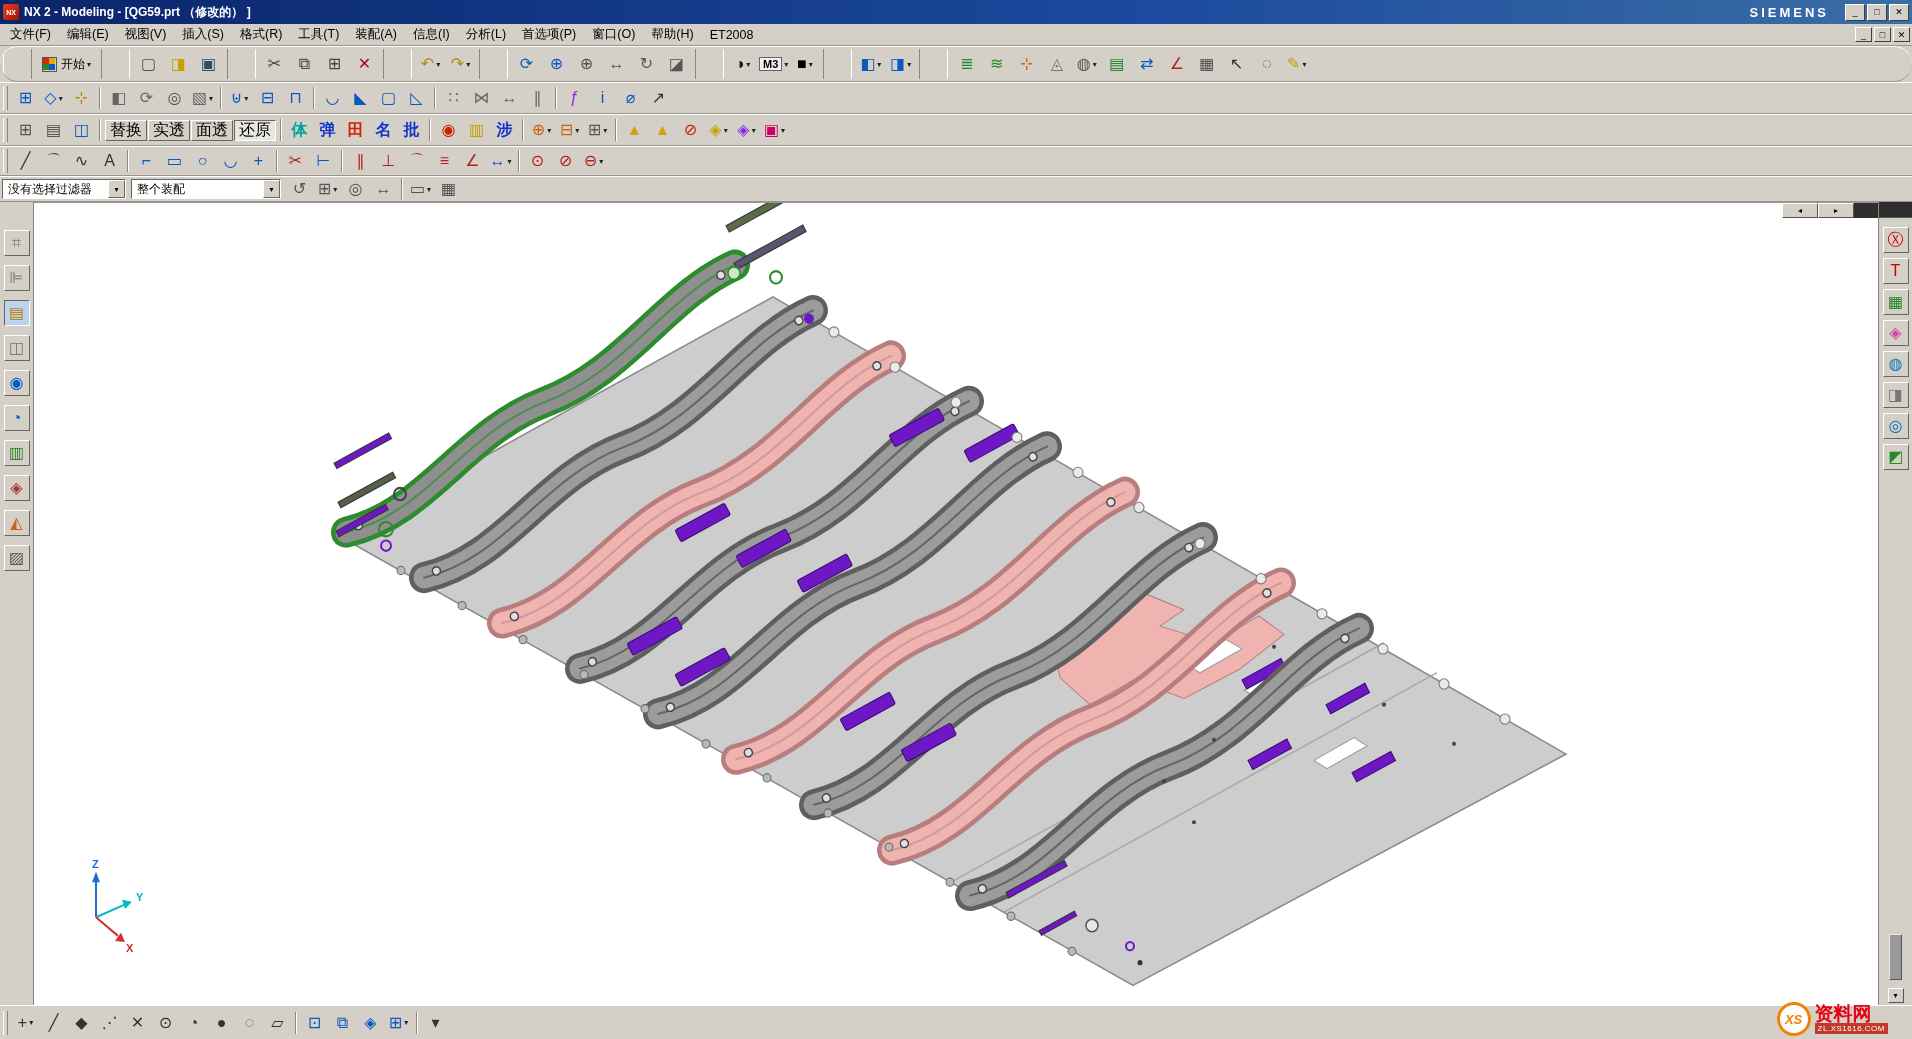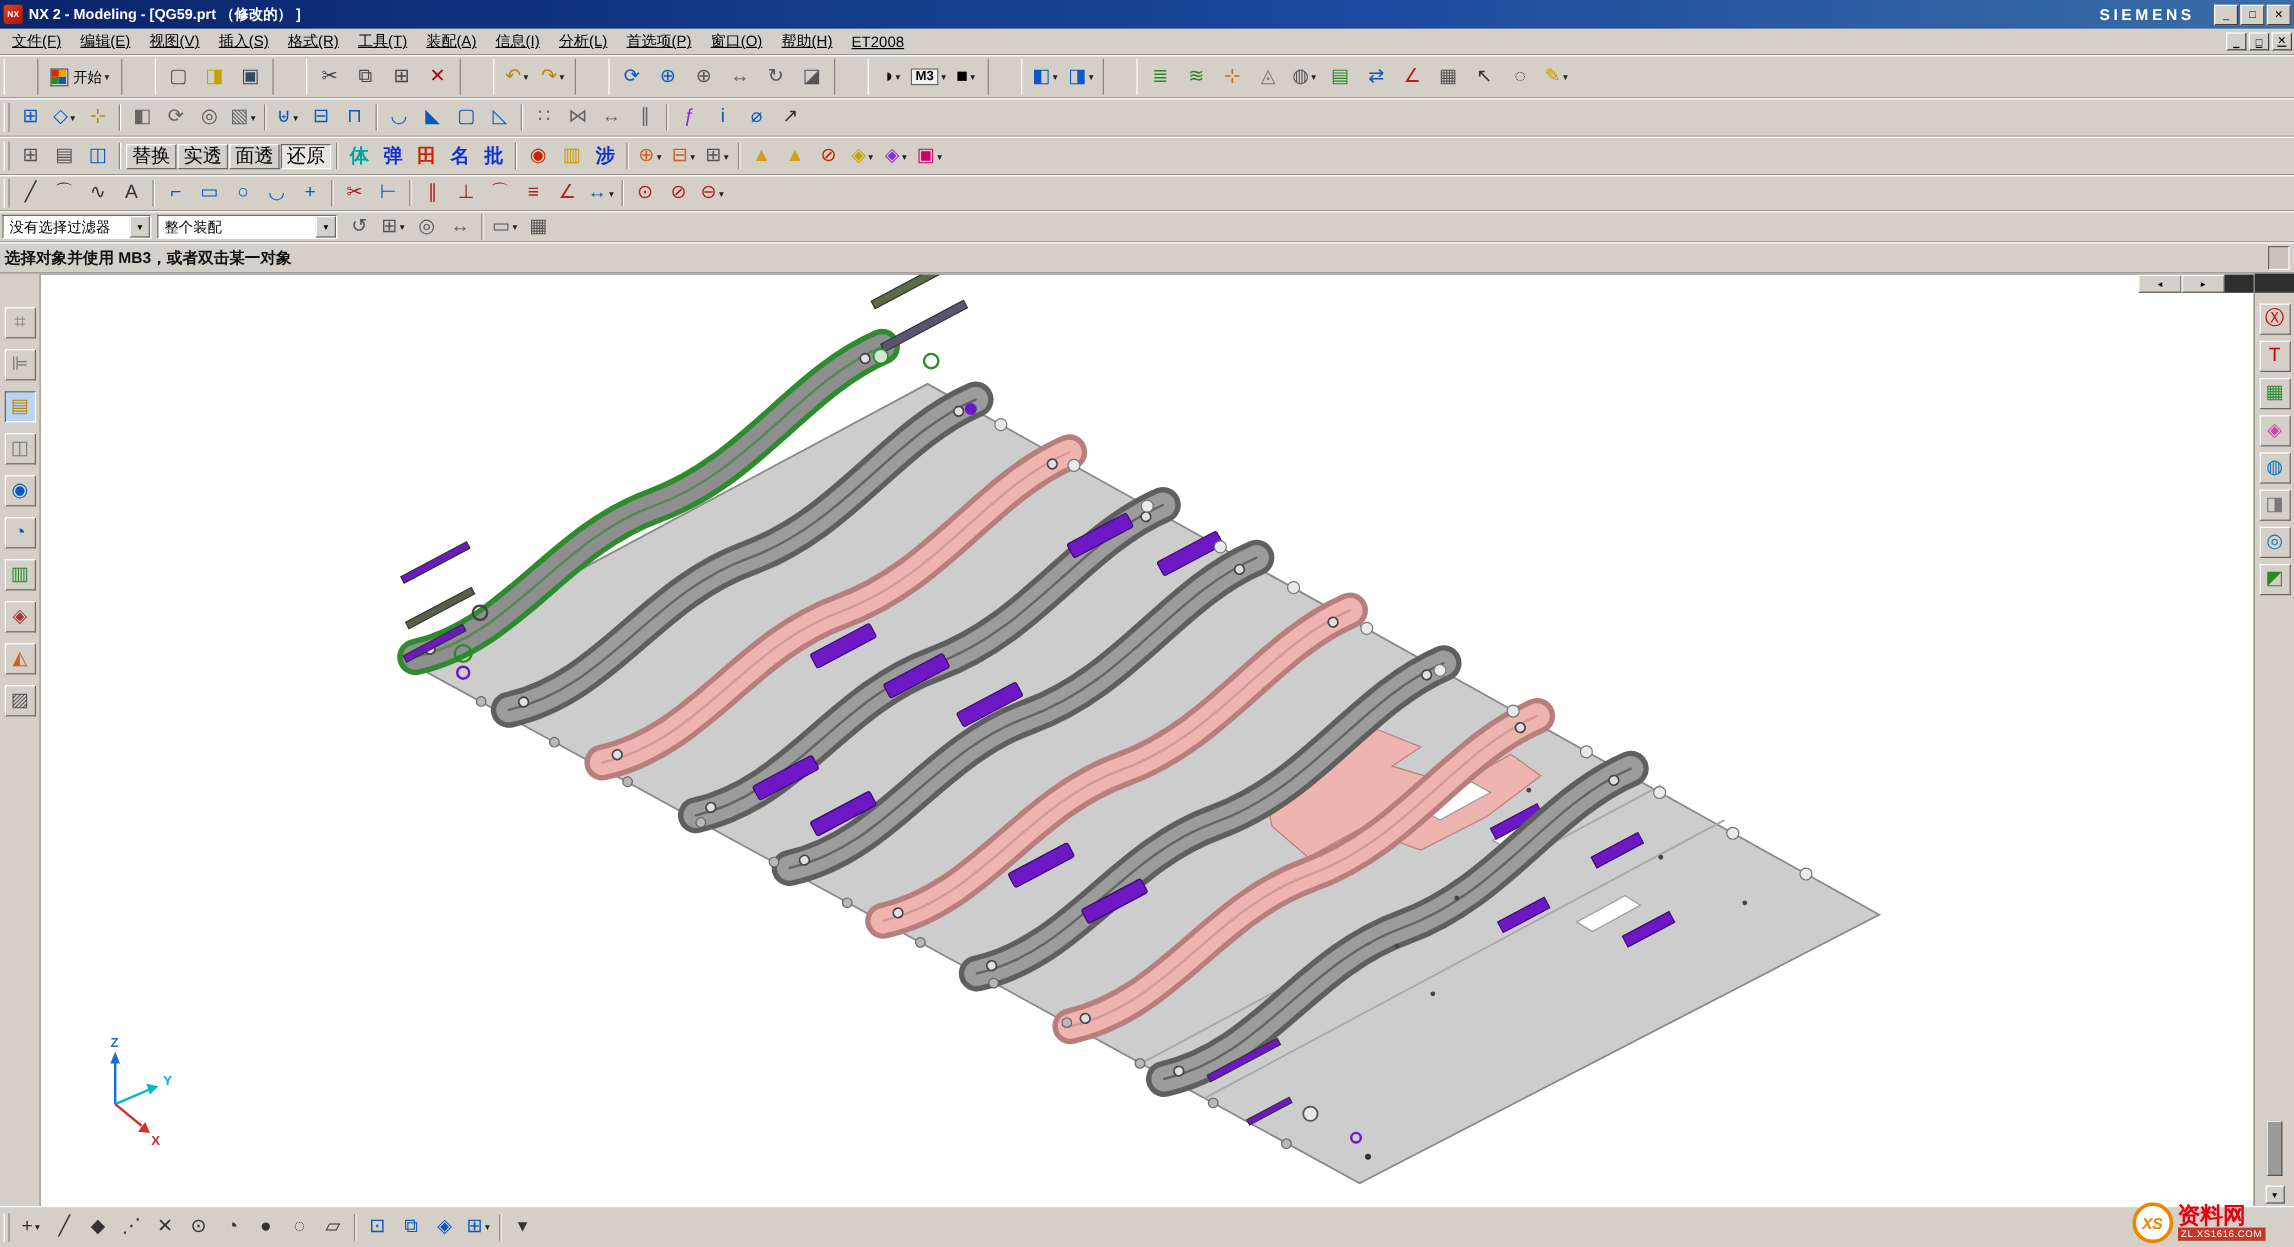--- a/index.html
+++ b/index.html
@@ -15,30 +15,30 @@
     margin-right:5px; border-radius:2px; }
   .title-text { font-size:12px; font-weight:bold; white-space:nowrap; }
   .spacer { flex:1; }
   .brand { font-size:13px; letter-spacing:3px; font-weight:bold; margin-right:14px; }
   .win-btn { width:20px; height:17px; margin-left:2px; background:#d4d0c8; border:1px solid;
     border-color:#fff #404040 #404040 #fff; font-size:9px; color:#000; display:inline-flex;
     align-items:center; justify-content:center; cursor:default; }
 
   
   .menubar { height:22px; background:#d4d0c8; display:flex; align-items:center;
-    border-bottom:1px solid #9a968e; padding:0 2px; flex:0 0 auto;text-decoration:underline; }
+    border-bottom:1px solid #9a968e; padding:0 2px; flex:0 0 auto; }
   .menu-items { display:flex; align-items:center; }
   .menu-item { font-size:12.5px; padding:2px 8px; color:#000; white-space:nowrap; }
   .mdi-controls { margin-left:auto; display:flex; }
   .mdi-controls .win-btn { width:17px; height:15px; }
 
   
   .toolbar { background:#d4d0c8; display:flex; align-items:center; padding:1px 2px;
     border-top:1px solid #fff; border-bottom:1px solid #9a968e; flex:0 0 auto; gap:1px; flex-wrap:nowrap; overflow:hidden; }
-  .tb-r1 { height:36px; } .tb-r2 { height:32px; } .tb-r3 { height:32px; } .tb-r4 { height:30px; }
+  .tb-r1 { height:36px;border-radius:18px; } .tb-r2 { height:32px; } .tb-r3 { height:32px; } .tb-r4 { height:30px; }
   .tbi { display:inline-flex; align-items:center; justify-content:center; min-width:27px; height:26px;
     position:relative; border:1px solid transparent; flex:0 0 auto; }
   .tb-r1 .tbi { height:30px; min-width:29px; }
   .ic { font-size:16px; line-height:1; color:var(--ic,#333); }
   .lb { font-size:12px; color:#000; }
   .lb:empty, .ic:empty { display:none; }
   .caret::after { content:"▾"; font-size:8px; color:#222; margin-left:2px; }
   .t-sep { min-width:2px; width:2px; height:22px; padding:0; margin:0 3px;
     border-left:1px solid #8a8679; border-right:1px solid #fff; border-top:none; border-bottom:none; }
   .t-handle { min-width:5px; width:5px; height:24px; padding:0; margin:0 3px 0 1px;
@@ -522,25 +522,20 @@
         <span class="tbi t-sep"></span>
         <span class="tbi caret" style="--ic: #555;">
           <span class="ic">▭</span>
         </span>
         <span class="tbi" style="--ic: #555;">
           <span class="ic">▦</span>
         </span>
       </div>
   </div>
 
-  <div class="promptbar">
-    <span class="prompt-text">选择对象并使用 MB3，或者双击某一对象</span>
-    <span class="spacer"></span>
-    <span class="prompt-corner"></span>
-  </div>
 
   <div class="main">
 
     <div class="rail rail-left">
 
     <span class="tbi" style="--ic: #777;">
           <span class="ic">⌗</span>
         </span>
         <span class="tbi" style="--ic: #777;">
           <span class="ic">⊫</span>

